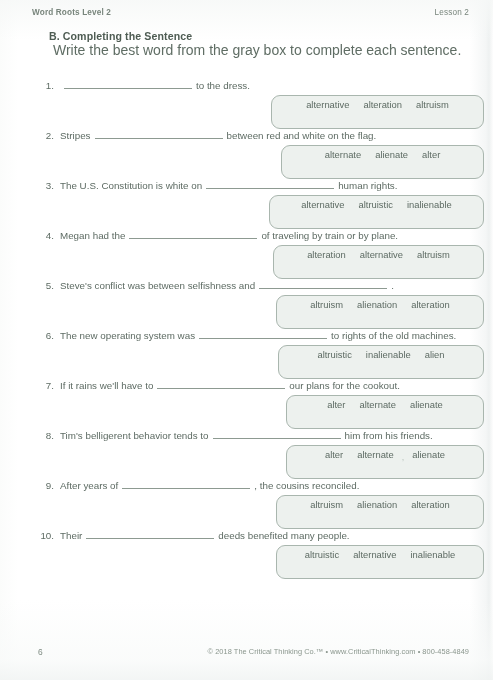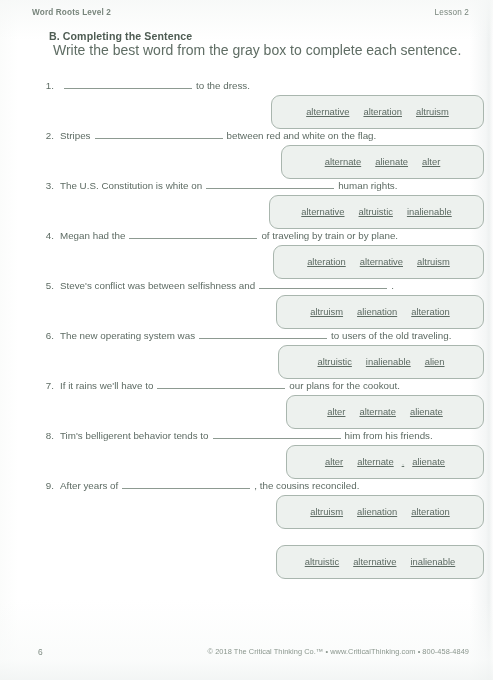--- a/index.html
+++ b/index.html
@@ -137,25 +137,24 @@
   .pill {
     position: absolute;
     right: 9px;
     top: 17px;
     height: 16px;
     box-sizing: border-box;
     border: 1px solid #a9b6ae;
     border-radius: 9px;
     background: #edf1ee;
     display: flex;
-    align-items: center;
+    align-items: flex-end;
     justify-content: center;
     padding: 16px 16px;
     white-space: nowrap;
-    text-decoration: underline;
   }
   .pill .opt {
     font-size: 9.4px;
     color: #5d6b63;
     line-height: 14px;
     padding: 0 7px;
   }
   .pill .artifact {
     font-size: 9px;
     color: #b9c4bc;
@@ -259,21 +258,21 @@
           <span class="opt">altruism</span>
           <span class="opt">alienation</span>
           <span class="opt">alteration</span>
         </div>
       </div>
       <div class="question">
         <div class="q-line">
           <span class="q-num">6.</span>
           <span class="q-pre">The new operating system was</span>
           <span class="q-blank"></span>
-          <span class="q-post">to users of the old traveling.</span>
+          <span class="q-post">to rights of the old machines.</span>
         </div>
         <div class="pill" style="width: 206px;">
           <span class="opt">altruistic</span>
           <span class="opt">inalienable</span>
           <span class="opt">alien</span>
         </div>
       </div>
       <div class="question">
         <div class="q-line">
           <span class="q-num">7.</span>
@@ -308,20 +307,26 @@
           <span class="q-blank"></span>
           <span class="q-post">, the cousins reconciled.</span>
         </div>
         <div class="pill" style="width: 208px;">
           <span class="opt">altruism</span>
           <span class="opt">alienation</span>
           <span class="opt">alteration</span>
         </div>
       </div>
       <div class="question">
+        <div class="q-line">
+          <span class="q-num">10.</span>
+          <span class="q-pre">Their</span>
+          <span class="q-blank"></span>
+          <span class="q-post">deeds benefited many people.</span>
+        </div>
         <div class="pill" style="width: 208px;">
           <span class="opt">altruistic</span>
           <span class="opt">alternative</span>
           <span class="opt">inalienable</span>
         </div>
       </div>
     </div>
 
   <div class="footer-page">6</div>
 

